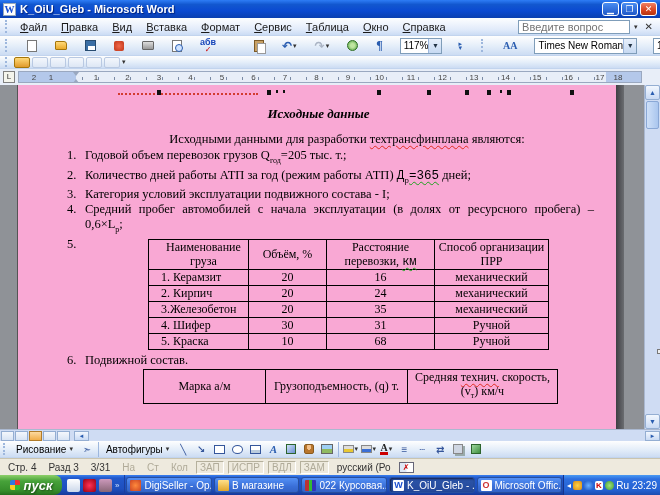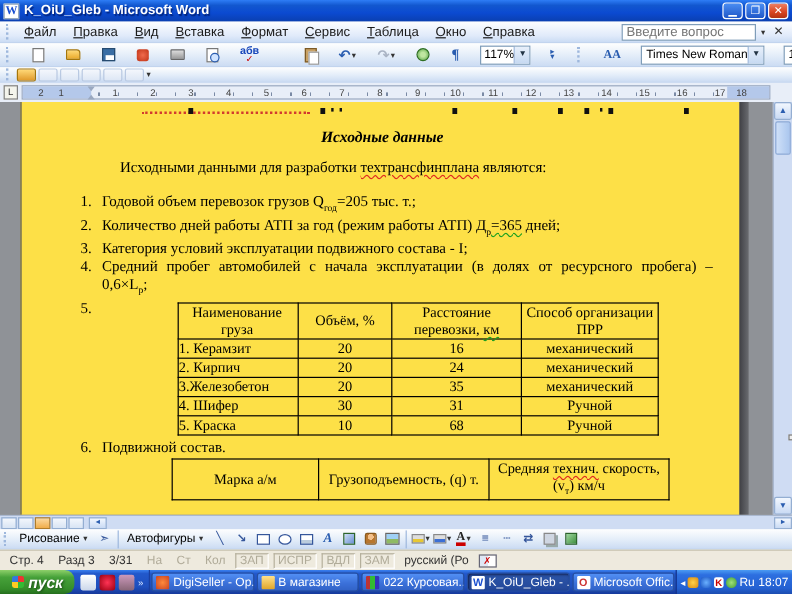--- a/index.html
+++ b/index.html
@@ -72,46 +72,46 @@
   .ruler .zone { position:absolute; top:0; bottom:0; }
   .zoneL { left:0; width:57px; background:#b4c8ea; } .zoneR { left:587px; right:0; background:#b4c8ea; }
   .rnum { position:absolute; top:1px; font-size:8px; color:#444; transform:translateX(-50%); }
   .indent-marker { position:absolute; left:54px; top:0; width:7px; height:11px; }
   .indent-marker::before { content:""; position:absolute; top:0; left:0; border-left:3.5px solid transparent; border-right:3.5px solid transparent; border-top:4px solid #9aa8c0; }
   .indent-marker::after { content:""; position:absolute; bottom:0; left:0; border-left:3.5px solid transparent; border-right:3.5px solid transparent; border-bottom:4px solid #9aa8c0; }
 
   
   .docarea { flex:1 1 auto; background:#8f9297; display:flex; overflow:hidden; position:relative; }
   .leftgray { width:17px; background:#8f9297; flex:0 0 auto; }
-  .page { width:599px; background:#fde047; border-left:1px solid #555; position:relative; flex:0 0 auto; font-family:"Liberation Serif","DejaVu Serif",serif; color:#000; }
+  .page { width:599px; background:#f9a8d4; border-left:1px solid #555; position:relative; flex:0 0 auto; font-family:"Liberation Serif","DejaVu Serif",serif; color:#000; }
   .pageshadow { width:8px; background:linear-gradient(90deg,#3f3f44,#6a6c70); flex:0 0 auto; }
   .gut { flex:1; background:#8f9297; }
   .vscroll { width:16px; background:#cfdcf3; border-left:1px solid #aab8d0; display:flex; flex-direction:column; flex:0 0 auto; }
   .sbtn { height:15px; background:linear-gradient(#f2f7fe,#c9daf4); border:1px solid #94aed2; border-radius:2px; color:#2a5db0; font-size:7px; display:flex; align-items:center; justify-content:center; }
   .thumb { height:28px; margin:1px; background:linear-gradient(90deg,#cfe0f8,#aac6ee); border:1px solid #8aa8d6; border-radius:2px; }
   .vtrack { flex:1; }
 
   
   .pagein { padding:2px 22px 0 25px; }
   .redstrip { position:relative; height:11px; }
   .redseg { position:absolute; top:6px; height:0; border-top:2px dotted #d23b2f; }
   .rmark { position:absolute; top:3px; width:4px; height:5px; background:#111; }
   .h-doc { text-align:center; font-weight:bold; font-style:italic; font-size:13px; margin:8px 0 10px; }
   .para, .li { font-size:12.5px; line-height:15px; }
-  .para { text-indent:57px; margin-bottom:14px; }
+  .para { text-indent:57px; margin-bottom:1px;text-align:center; }
   .li { position:relative; padding-left:42px; }
   .li .num { position:absolute; left:24px; }
   .jline { text-align:justify; text-align-last:justify; }
   sub { font-size:8px; }
   .sp-red { text-decoration:underline wavy #e02b20 1px; text-underline-offset:2px; }
-  .sp-green { text-decoration:underline wavy #1fa11f 1px; text-underline-offset:2px; }
+  .sp-green { text-decoration:underline wavy #1fa11f 1px; text-underline-offset:2px;font-family:Liberation Mono, monospace; }
   table { border-collapse:collapse; font-size:12px; }
   td { border:1px solid #000; text-align:center; padding:0 2px; line-height:14px; height:16px; }
   .t1 { margin:2px 0 0 105px; }
-  .t1 td.c1 { width:100px; text-align:left; padding-left:0; }
+  .t1 td.c1 { width:100px; text-align:left; padding-left:12px; }
   .t1 td.c2 { width:78px; } .t1 td.c3 { width:108px; } .t1 td.c4 { width:114px; }
   .t1 .hrow td { height:30px; }
   .t1wrap { position:relative; }
   .t1handle { position:absolute; right:-68px; bottom:-4px; width:5px; height:5px; border:1px solid #777; background:#eee; }
   .t2 { margin:1px 0 0 100px; }
   .t2 td.c1 { width:122px; } .t2 td.c2 { width:142px; } .t2 td.c3 { width:150px; }
   .li6 { margin-top:3px; }
 
   
   .viewbar { height:12px; background:#cfdcf3; display:flex; align-items:center; border-top:1px solid #aab8d0; flex:0 0 auto; }
@@ -559,17 +559,17 @@
         <span class="tic" style="background:#fff; color:#c33; font-size:9px; font-weight:bold; text-align:center; line-height:11px;">O</span>
         <span>Microsoft Offic...</span>
       </div>
     <div class="tray">
       <span style="font-size:8px;">◂</span>
       <span class="trayic" style="background:radial-gradient(#ffd24a,#d98a12);"></span>
       <span class="trayic" style="background:radial-gradient(#6ab0ff,#1b56c4);"></span>
       <span class="trayic" style="background:#fff; color:#c00; font-weight:bold; font-size:8px; text-align:center; line-height:9px;">K</span>
       <span class="trayic" style="background:radial-gradient(#9fe07a,#3f9c32); border-radius:50%;"></span>
       <span style="font-size:10px;">Ru</span>
-      <span class="time">18:07</span>
+      <span class="time">23:29</span>
     </div>
   </div>
 
 </div>
 
 </body></html>

